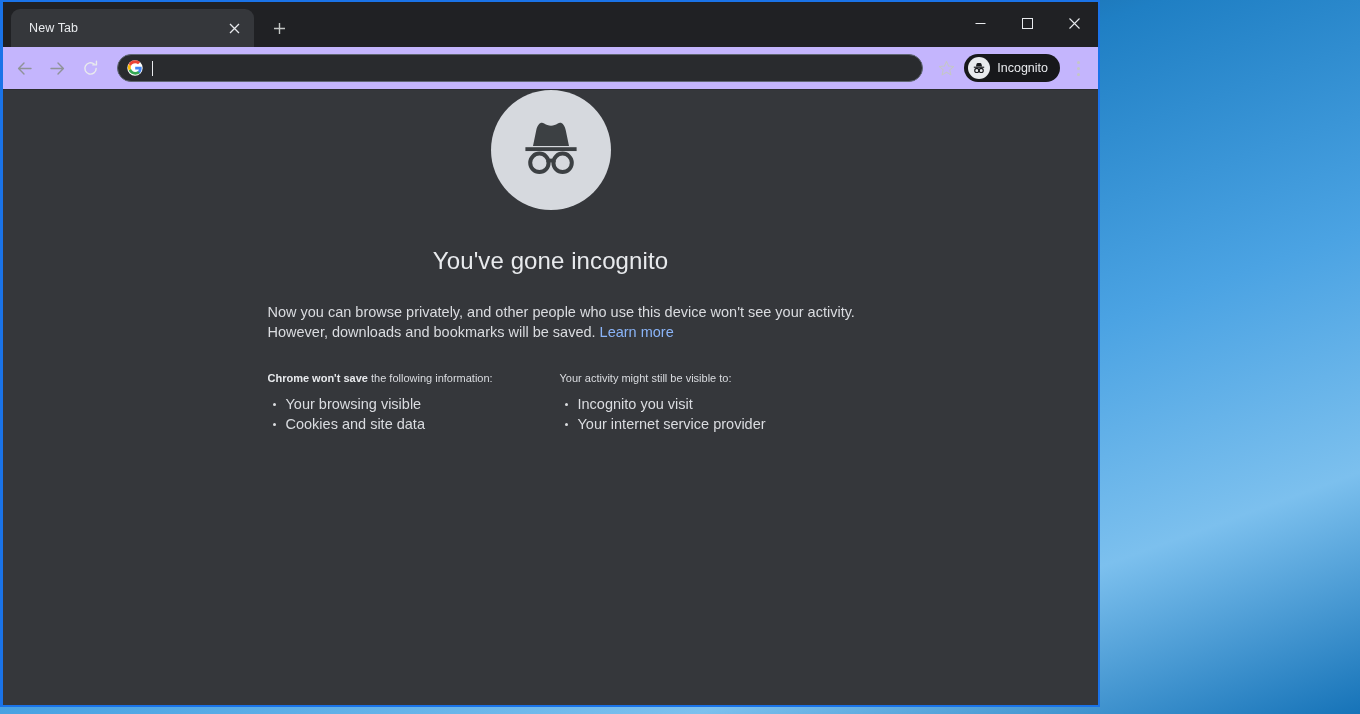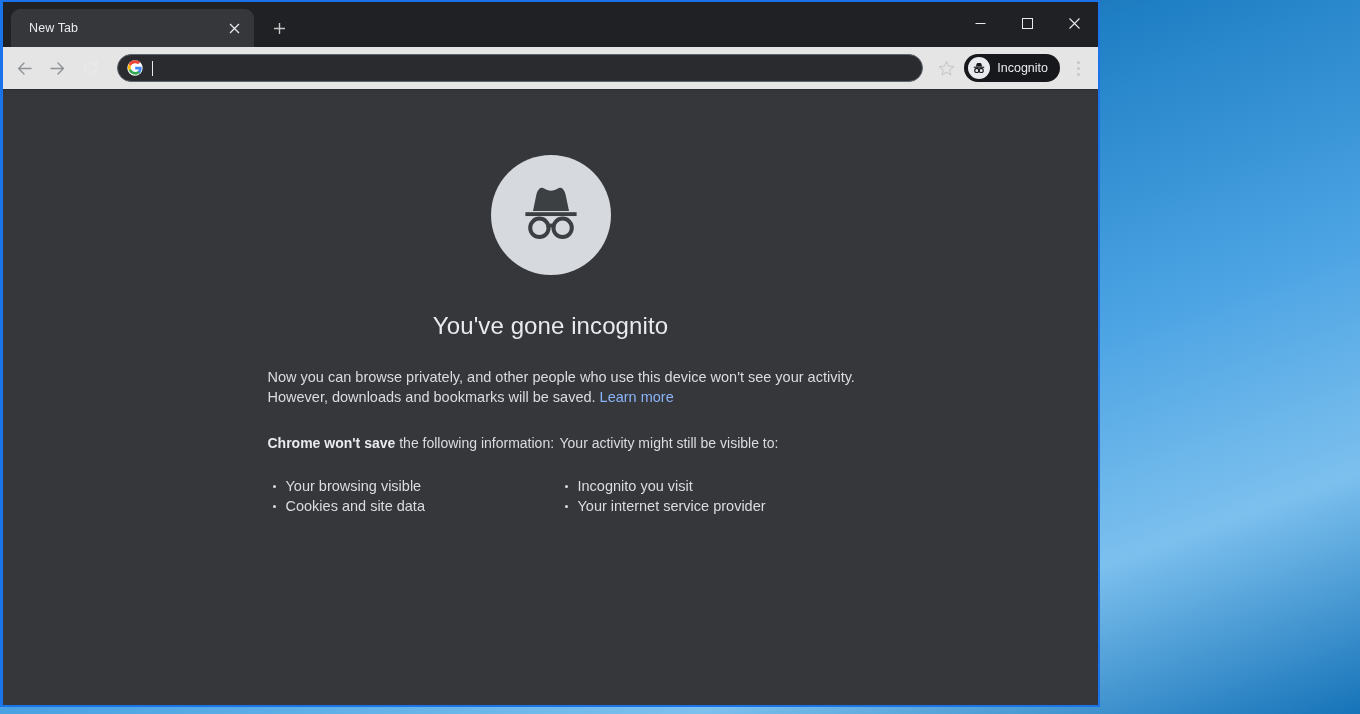--- a/index.html
+++ b/index.html
@@ -92,21 +92,21 @@
     align-items: stretch;
   }
   .wc {
     width: 47px;
     display: flex; align-items: center; justify-content: center;
   }
 
   
   .toolbar {
     height: 43px;
-    background: #e5e5e5;
+    background: #c4b5fd;
     display: flex;
     align-items: center;
     padding: 0 6px 0 3px;
     flex: 0 0 auto;
     border-bottom: 1px solid #2b2d30;
     position: relative;
   }
 
   .navbtn {
     width: 30px; height: 30px;
@@ -197,21 +197,20 @@
     position: relative;
     overflow: hidden;
   }
 
   .page {
     position: absolute;
     left: 0; right: 0; top: 0;
     display: flex;
     flex-direction: column;
     align-items: center;
-    padding-top: 65px;
   }
 
   .big-icon {
     width: 120px; height: 120px;
     border-radius: 50%;
     background: #d6d9de;
     display: flex; align-items: center; justify-content: center;
   }
 
   .headline {
@@ -240,24 +239,24 @@
   .columns {
     margin-top: 26px;
     width: 566px;
     display: flex;
     gap: 0;
   }
   .col { width: 50%; }
   .col.right { padding-left: 9px; }
 
   .col-head {
-    font-size: 14px;
+    font-size: 11px;
     line-height: 20px;
     color: #dadce0;
-    margin-bottom: 23px;
+    margin-bottom: 6px;
     white-space: nowrap;
   }
   .col-head b { font-weight: 700; color: #e8eaed; }
 
   .col ul { list-style: none; }
   .col li {
     font-size: 14.5px;
     line-height: 20px;
     color: #dadce0;
     padding-left: 18px;

